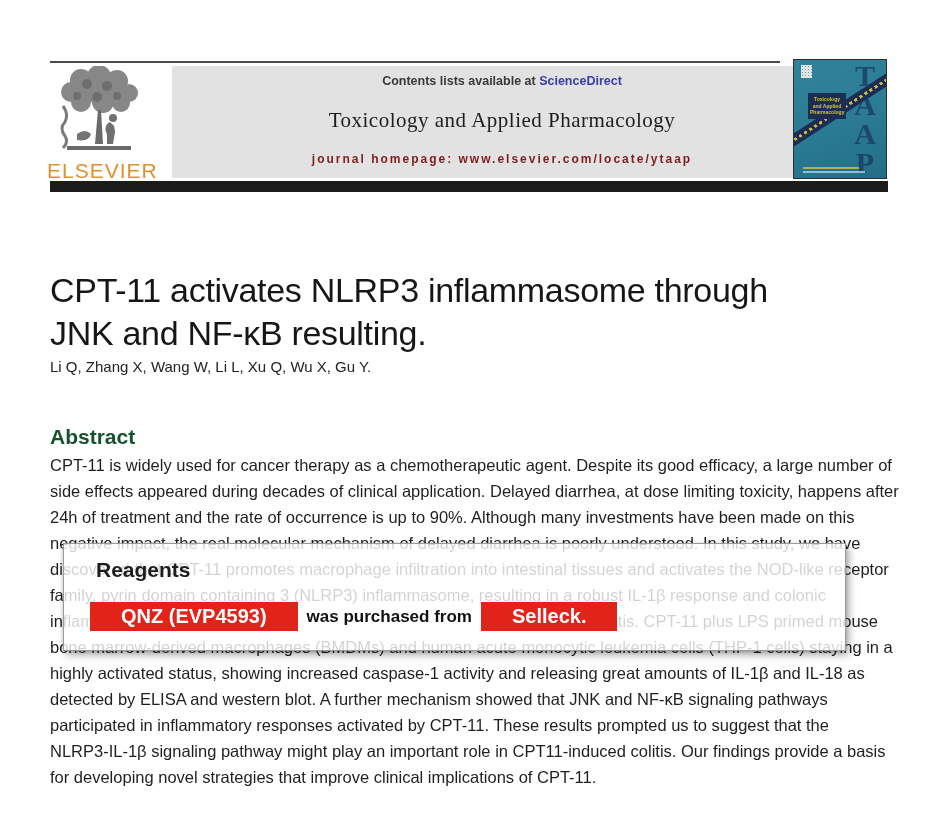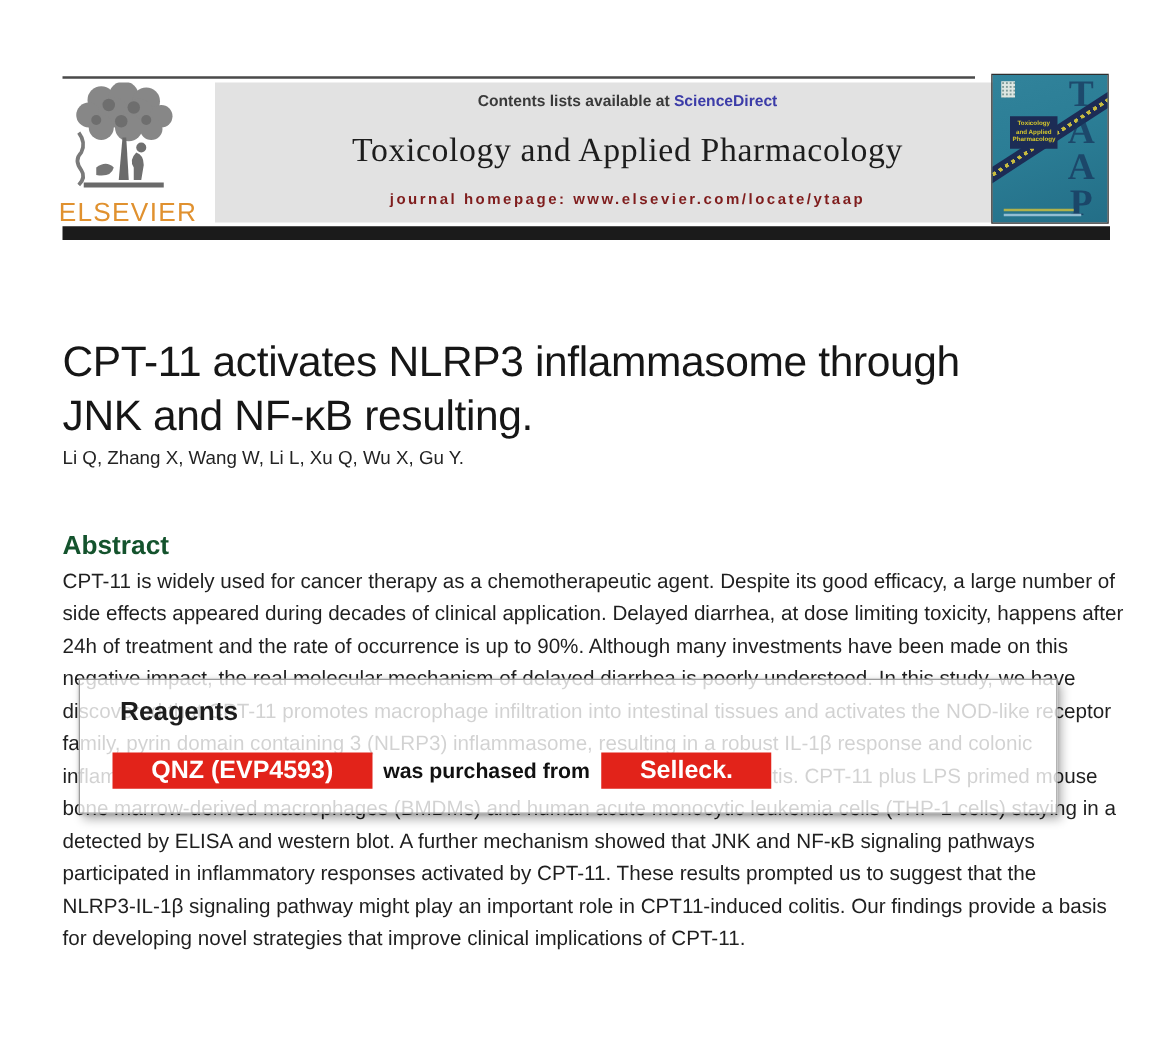--- a/index.html
+++ b/index.html
@@ -19,21 +19,21 @@
   }
 
   .banner{
     position:absolute;left:172px;top:66px;width:660px;height:112px;background:#e2e2e2;
     display:flex;flex-direction:column;align-items:center;justify-content:space-between;
     padding:8px 0 12px 0;box-sizing:border-box;
   }
   .contents-line{font-size:12.5px;font-weight:bold;color:#3a3a3a;}
   .sciencedirect{color:#3c3ca8;cursor:pointer;}
   .journal-name{
-    font-family:"Liberation Serif",serif;font-size:27px;color:#1d1d1d;letter-spacing:0.5px;
+    font-family:"Liberation Serif",serif;font-size:21px;color:#1d1d1d;letter-spacing:0.5px;
   }
   .homepage-line{
     font-size:12px;font-weight:bold;color:#7f1d1d;letter-spacing:2px;cursor:pointer;
   }
 
   
   .cover{
     position:absolute;left:793px;top:59px;width:94px;height:120px;
     background:linear-gradient(160deg,#31839b 0%,#2b7d95 45%,#236e87 100%);
     border:1px solid #2e2e2e;box-sizing:border-box;overflow:hidden;
@@ -176,20 +176,21 @@
   <div class="abs-line">side effects appeared during decades of clinical application. Delayed diarrhea, at dose limiting toxicity, happens after</div>
   <div class="abs-line">24h of treatment and the rate of occurrence is up to 90%. Although many investments have been made on this</div>
   <div class="abs-line">negative impact, the real molecular mechanism of delayed diarrhea is poorly understood. In this study, we have</div>
   <div class="abs-line">discovered that CPT-11 promotes macrophage infiltration into intestinal tissues and activates the NOD-like receptor</div>
   <div class="abs-line">family, pyrin domain containing 3 (NLRP3) inflammasome, resulting in a robust IL-1β response and colonic</div>
   <div class="abs-line">
     <span>inflammation</span>
     <span class="frag-right">l colitis. CPT-11 plus LPS primed mouse</span>
   </div>
   <div class="abs-line">bone marrow-derived macrophages (BMDMs) and human acute monocytic leukemia cells (THP-1 cells) staying in a</div>
+  <div class="abs-line">highly activated status, showing increased caspase-1 activity and releasing great amounts of IL-1β and IL-18 as</div>
   <div class="abs-line">detected by ELISA and western blot. A further mechanism showed that JNK and NF-κB signaling pathways</div>
   <div class="abs-line">participated in inflammatory responses activated by CPT-11. These results prompted us to suggest that the</div>
   <div class="abs-line">NLRP3-IL-1β signaling pathway might play an important role in CPT11-induced colitis. Our findings provide a basis</div>
   <div class="abs-line">for developing novel strategies that improve clinical implications of CPT-11.</div>
 </div>
 
 <div class="overlay">
   <div class="overlay-heading">Reagents</div>
   <div class="badge-row">
     <span class="red-badge">QNZ (EVP4593)</span>

